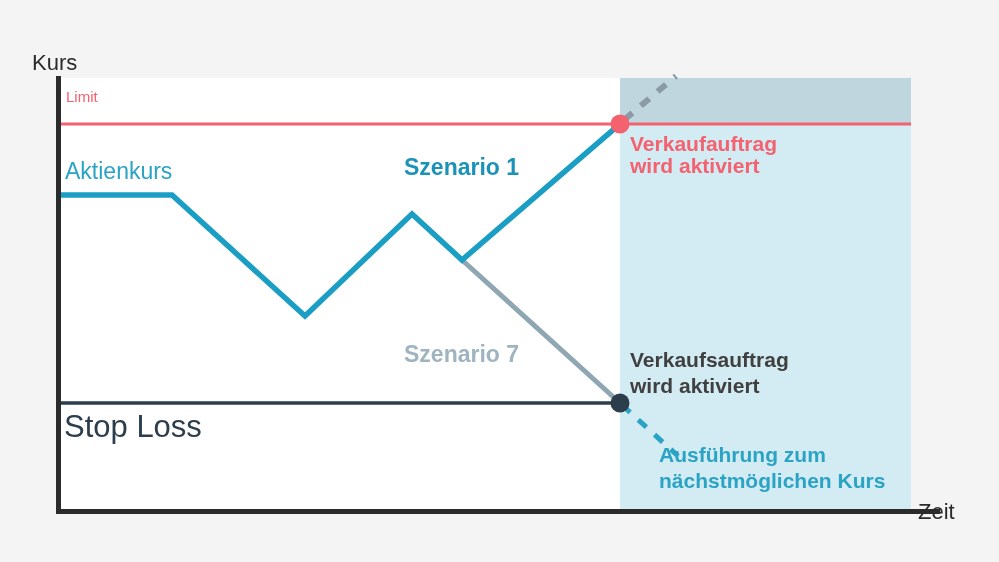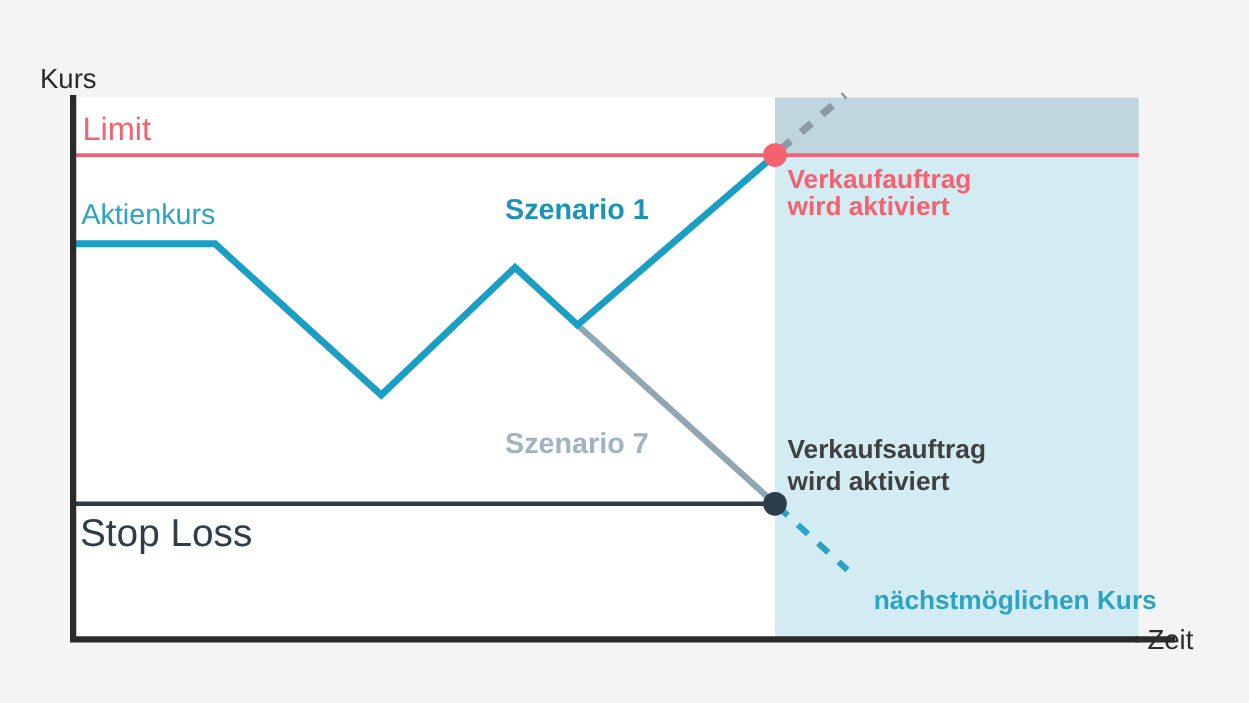--- a/index.html
+++ b/index.html
@@ -33,21 +33,21 @@
     position: absolute;
     white-space: pre;
     line-height: 1.18;
   }
   .axis-label {
     font-size: 22px;
     color: #2b2b2b;
     font-weight: 400;
   }
   .limit-label {
-    font-size: 26px;
+    font-size: 15px;
     color: #f4616f;
     font-weight: 400;
   }
   .stock-label {
     font-size: 23px;
     color: #2aa3c4;
     font-weight: 400;
   }
   .stoploss-label {
     font-size: 31px;
@@ -129,15 +129,16 @@
   <div class="lbl scn1-label" style="left:404px; top:154px;">Szenario 1</div>
 
   <div class="lbl scn2-label" style="left:404px; top:341px;">Szenario 7</div>
 
   <div class="lbl ann-red" style="left:630px; top:132px;">Verkaufauftrag</div>
   <div class="lbl ann-red" style="left:630px; top:154px;">wird aktiviert</div>
 
   <div class="lbl ann-dark" style="left:630px; top:348px;">Verkaufsauftrag</div>
   <div class="lbl ann-dark" style="left:630px; top:374px;">wird aktiviert</div>
 
-  <div class="lbl ann-teal" style="left:659px; top:469px;margin-left:40px;">nächstmöglichen Kurs</div>
+  <div class="lbl ann-teal" style="left:659px; top:443px;">Ausführung zum</div>
+  <div class="lbl ann-teal" style="left:659px; top:469px;">nächstmöglichen Kurs</div>
 
 </div>
 
 </body></html>

